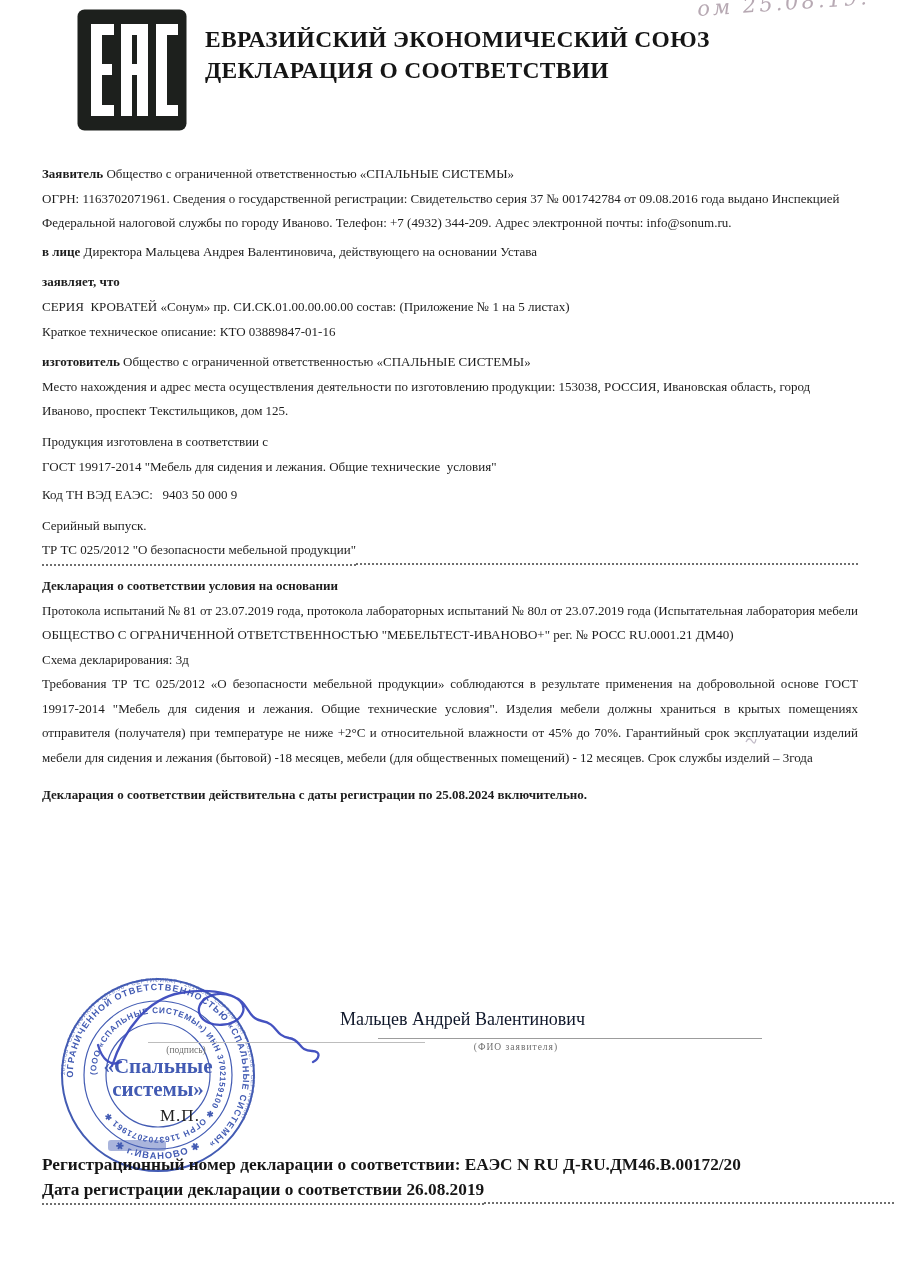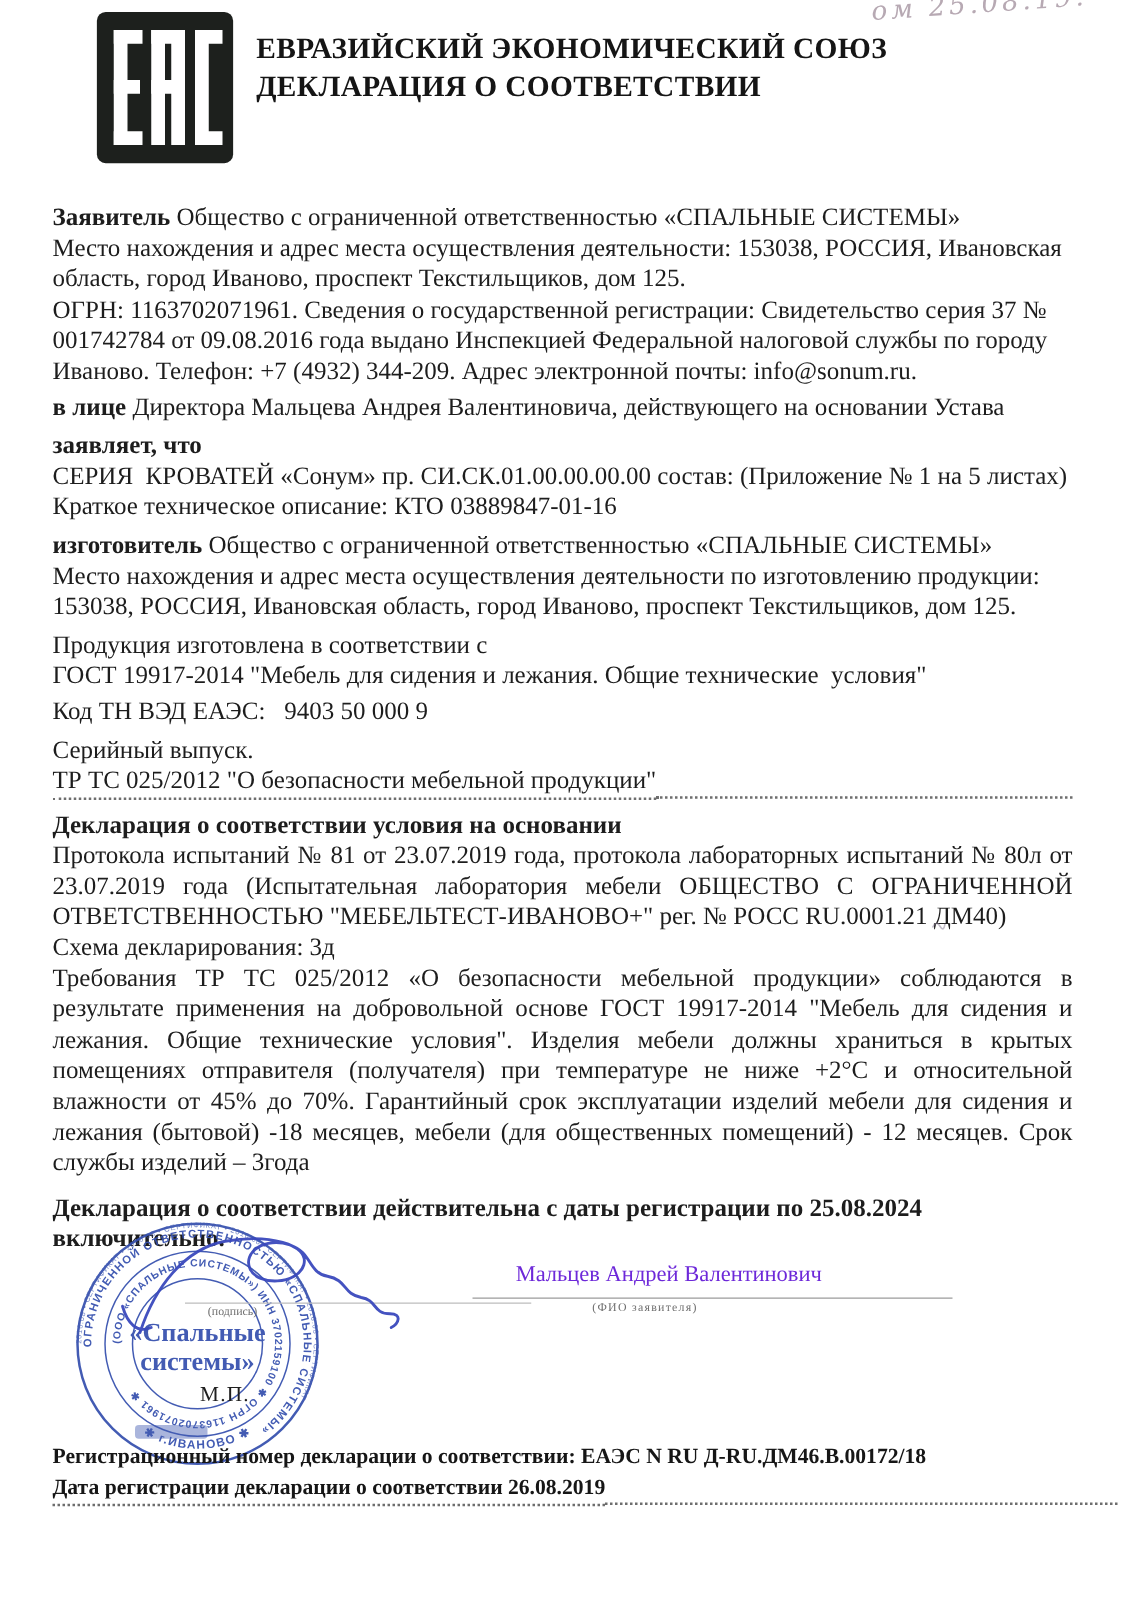--- a/index.html
+++ b/index.html
@@ -16,41 +16,41 @@
     font-weight:bold; font-size:23.5px; line-height:31px; color:#151515; letter-spacing:.3px;
   }
   .handnote{
     position:absolute; right:30px; top:-9px; transform:rotate(-4deg);
     font-style:italic; font-size:21px; letter-spacing:3px; color:#b7a9b3;
     font-family:"DejaVu Serif",serif; white-space:nowrap;
   }
   
   .body{
     position:absolute; left:42px; right:42px; top:162px;
-    font-size:20px; line-height:24.6px;
+    font-size:13px; line-height:24.6px;
   }
   .body p{margin:0;}
   .pre{white-space:pre-wrap;}
   .jst{text-align:justify; text-align-last:left;}
   .b{font-weight:bold;}
   .mt4{margin-top:4px!important;} .mt6{margin-top:6px!important;}
   .mt8{margin-top:8px!important;} .mt10{margin-top:10px!important;} .mt12{margin-top:12px!important;}
   .dotrow{display:flex; align-items:flex-end;}
   .dotrow .txt{border-bottom:2px dotted #6e6e6e; padding-bottom:1px;}
   .dotrow .fill{flex:1; border-bottom:2px dotted #6e6e6e; margin-bottom:1px; height:1px;}
   .tick{position:absolute; left:745px; top:735px; opacity:.55;}
   
   .sigarea{position:absolute; left:0; top:965px; width:900px; height:200px;}
   .stamp{position:absolute; left:46px; top:10px; width:224px; height:200px; opacity:.93;}
   .sigline{position:absolute; left:148px; top:77px; width:277px; border-top:1px solid #bdbdbd;}
   .sigcap{position:absolute; left:146px; top:80px; width:80px; text-align:center;
           font-size:9.5px; color:#6f6f6f;}
   .mp{position:absolute; left:160px; top:121px; font-size:17px; color:#1f1f1f; letter-spacing:1px;margin-top:20px;}
-  .fio-name{position:absolute; left:340px; top:44px; width:390px; text-align:center;
-            font-size:18px; color:#6d28d9;}
+  .fio-name{position:absolute; left:340px; top:44px; width:390px; text-align:left;
+            font-size:18px; color:#0f172a;}
   .fio-line{position:absolute; left:378px; top:73px; width:384px; border-top:1px solid #9c9c9c;}
   .fio-cap{position:absolute; left:324px; top:77px; width:384px; text-align:center;
            font-size:9.5px; color:#6f6f6f; letter-spacing:1px;}
   .signature{position:absolute; left:0; top:0; width:760px; height:200px;}
   
   .footer{position:absolute; left:42px; right:6px; top:1152px; font-size:17.3px;
           line-height:25px; font-weight:bold; color:#161616; z-index:5;}
   .footer .dotrow{margin-top:0;}
 </style>
 </head>
@@ -78,21 +78,20 @@
     <rect x="80" y="97" width="22" height="11" fill="#fff"></rect>
   </svg>
 
   <div class="titlebox">
     <div>ЕВРАЗИЙСКИЙ ЭКОНОМИЧЕСКИЙ СОЮЗ</div>
     <div>ДЕКЛАРАЦИЯ О СООТВЕТСТВИИ</div>
   </div>
 
   <main class="body">
     <p><b class="b">Заявитель</b> <span>Общество с ограниченной ответственностью «СПАЛЬНЫЕ СИСТЕМЫ»</span></p>
-    <p>Место нахождения и адрес места осуществления деятельности: 153038, РОССИЯ, Ивановская область, город Иваново, проспект Текстильщиков, дом 125.</p>
     <p>ОГРН: 1163702071961. Сведения о государственной регистрации: Свидетельство серия 37 № 001742784 от 09.08.2016 года выдано Инспекцией Федеральной налоговой службы по городу Иваново. Телефон: +7 (4932) 344-209. Адрес электронной почты: info@sonum.ru.</p>
 
     <p class="mt4"><b class="b">в лице</b> <span>Директора Мальцева Андрея Валентиновича, действующего на основании Устава</span></p>
 
     <p class="b mt6">заявляет, что</p>
     <p class="pre">СЕРИЯ  КРОВАТЕЙ «Сонум» пр. СИ.СК.01.00.00.00.00 состав: (Приложение № 1 на 5 листах)</p>
     <p>Краткое техническое описание: КТО 03889847-01-16</p>
 
     <p class="mt6"><b class="b">изготовитель</b> <span>Общество с ограниченной ответственностью «СПАЛЬНЫЕ СИСТЕМЫ»</span></p>
     <p>Место нахождения и адрес места осуществления деятельности по изготовлению продукции: 153038, РОССИЯ, Ивановская область, город Иваново, проспект Текстильщиков, дом 125.</p>
@@ -164,20 +163,20 @@
 
     <svg class="signature" viewBox="0 0 760 200">
       <g fill="none" stroke="#3a49bd" stroke-width="2.3" stroke-linecap="round" stroke-linejoin="round" opacity="0.95">
         <path d="M 112 101 C 124 64, 148 34, 180 28 C 214 22, 248 30, 243 47 C 238 63, 206 64, 200 50 C 194 37, 212 24, 232 31 C 250 37, 246 53, 262 56 C 278 59, 274 70, 289 73 C 302 75, 298 86, 312 86 C 322 86, 319 94, 313 97"></path>
         <path d="M 98 80 C 102 94, 110 102, 121 97"></path>
       </g>
     </svg>
   </section>
 
   <footer class="footer">
-    <p style="margin:0"><span>Регистрационный номер декларации о соответствии:</span> <span>ЕАЭС N RU Д-RU.ДМ46.В.00172/18</span></p>
+    <p style="margin:0"><span>Регистрационный номер декларации о соответствии:</span> <span>ЕАЭС N RU Д-RU.ДМ46.В.00172/20</span></p>
     <div class="dotrow">
       <span class="txt"><span>Дата регистрации декларации о соответствии</span> <span>26.08.2019</span></span>
       <span class="fill"></span>
     </div>
   </footer>
 
 </div>
 
 </body></html>

